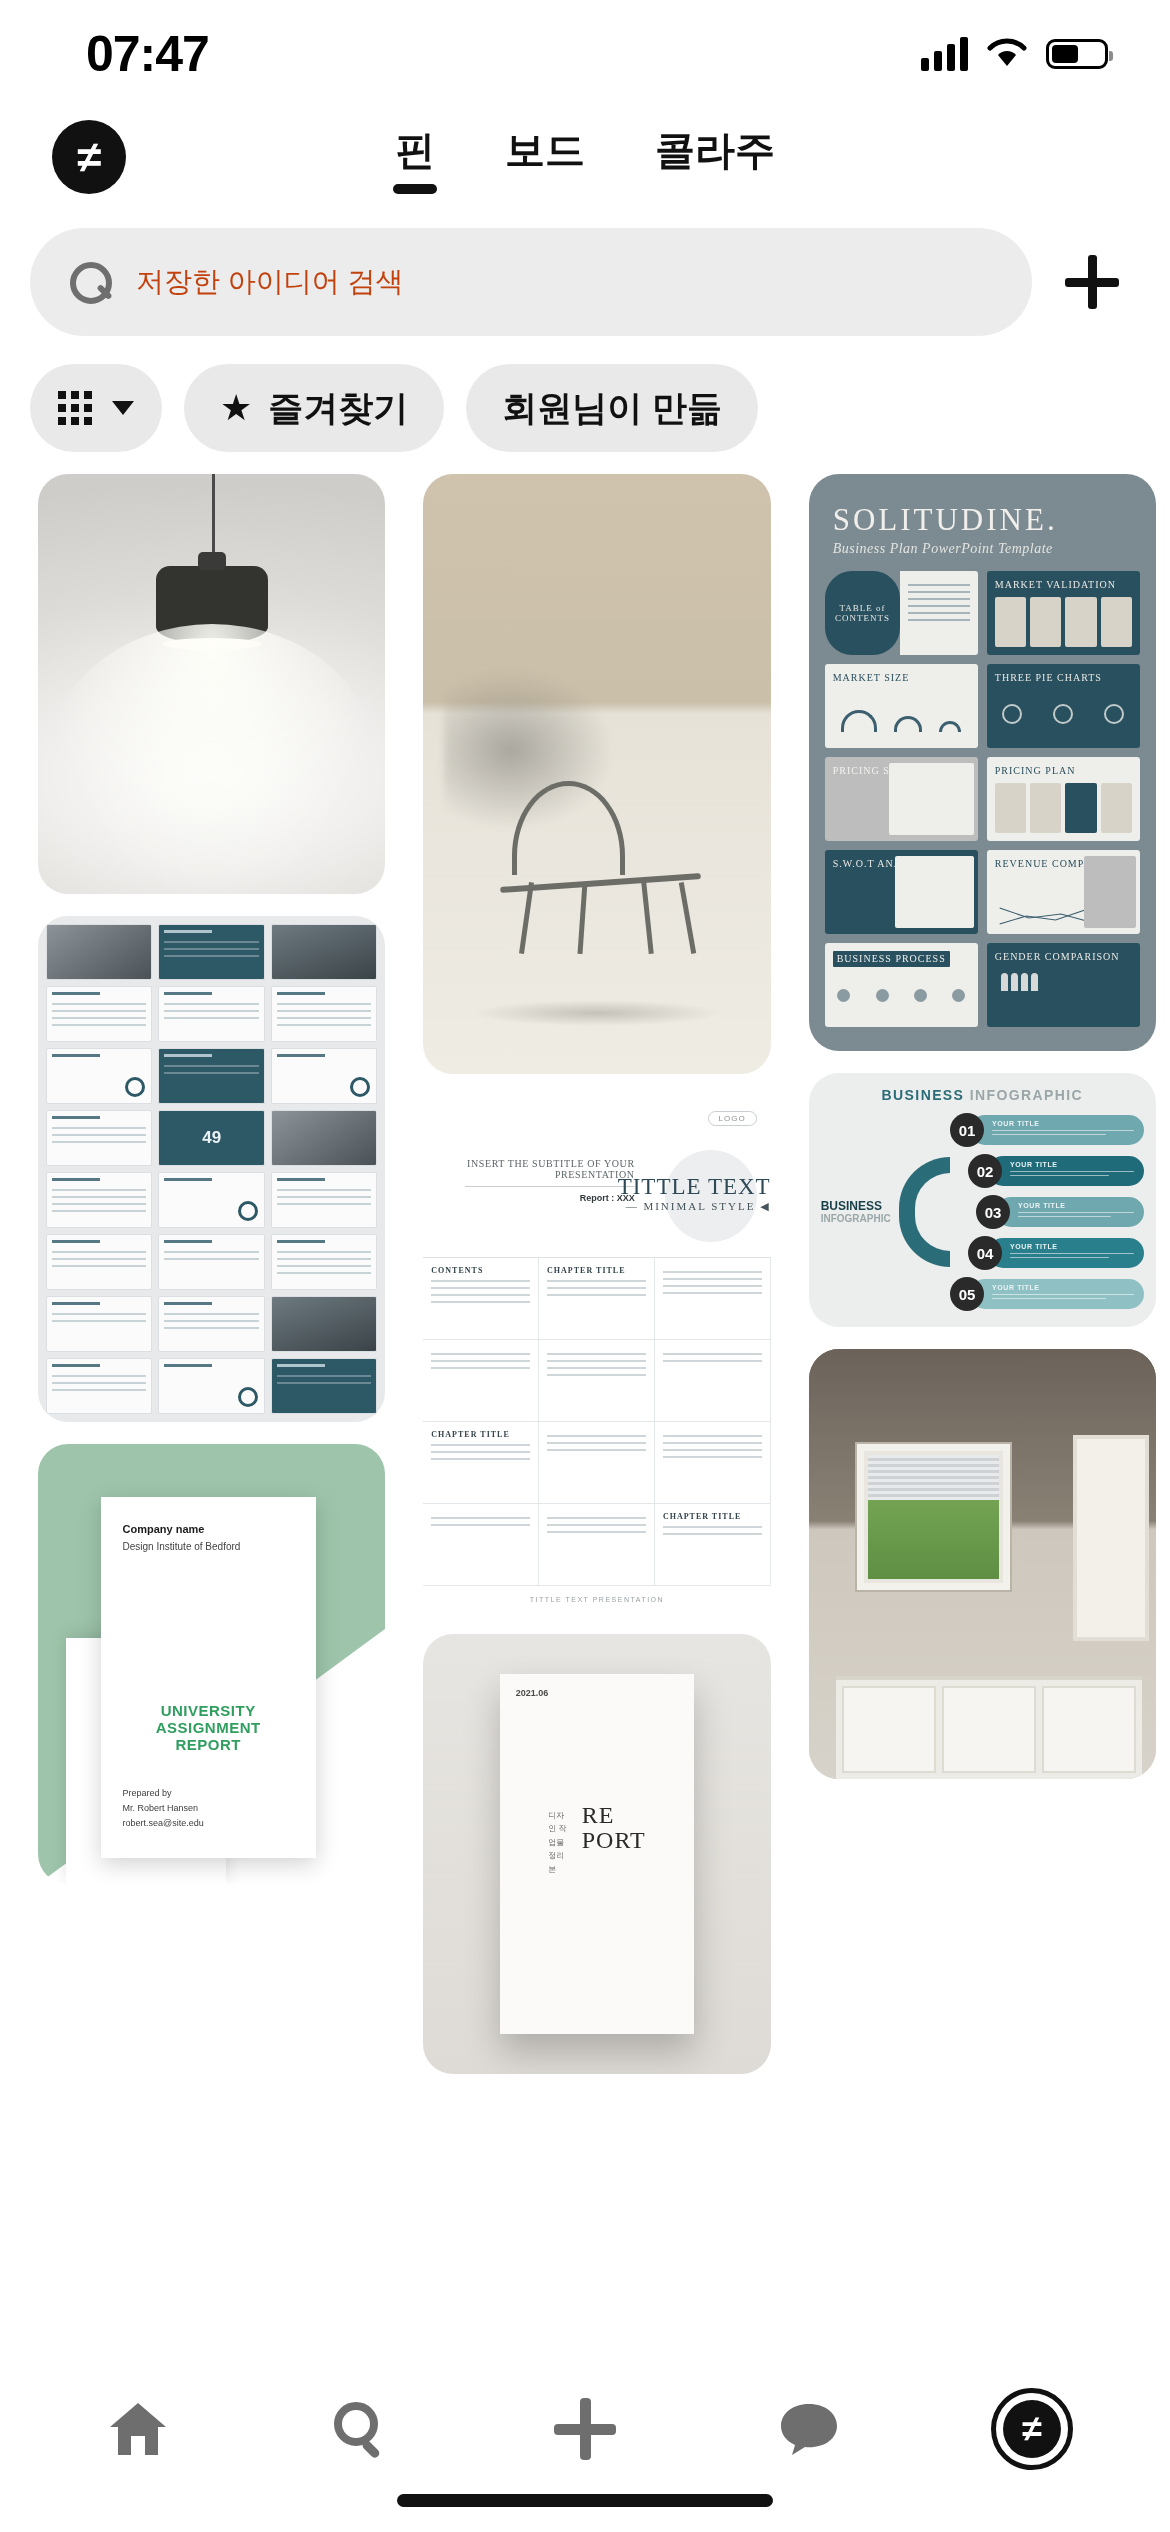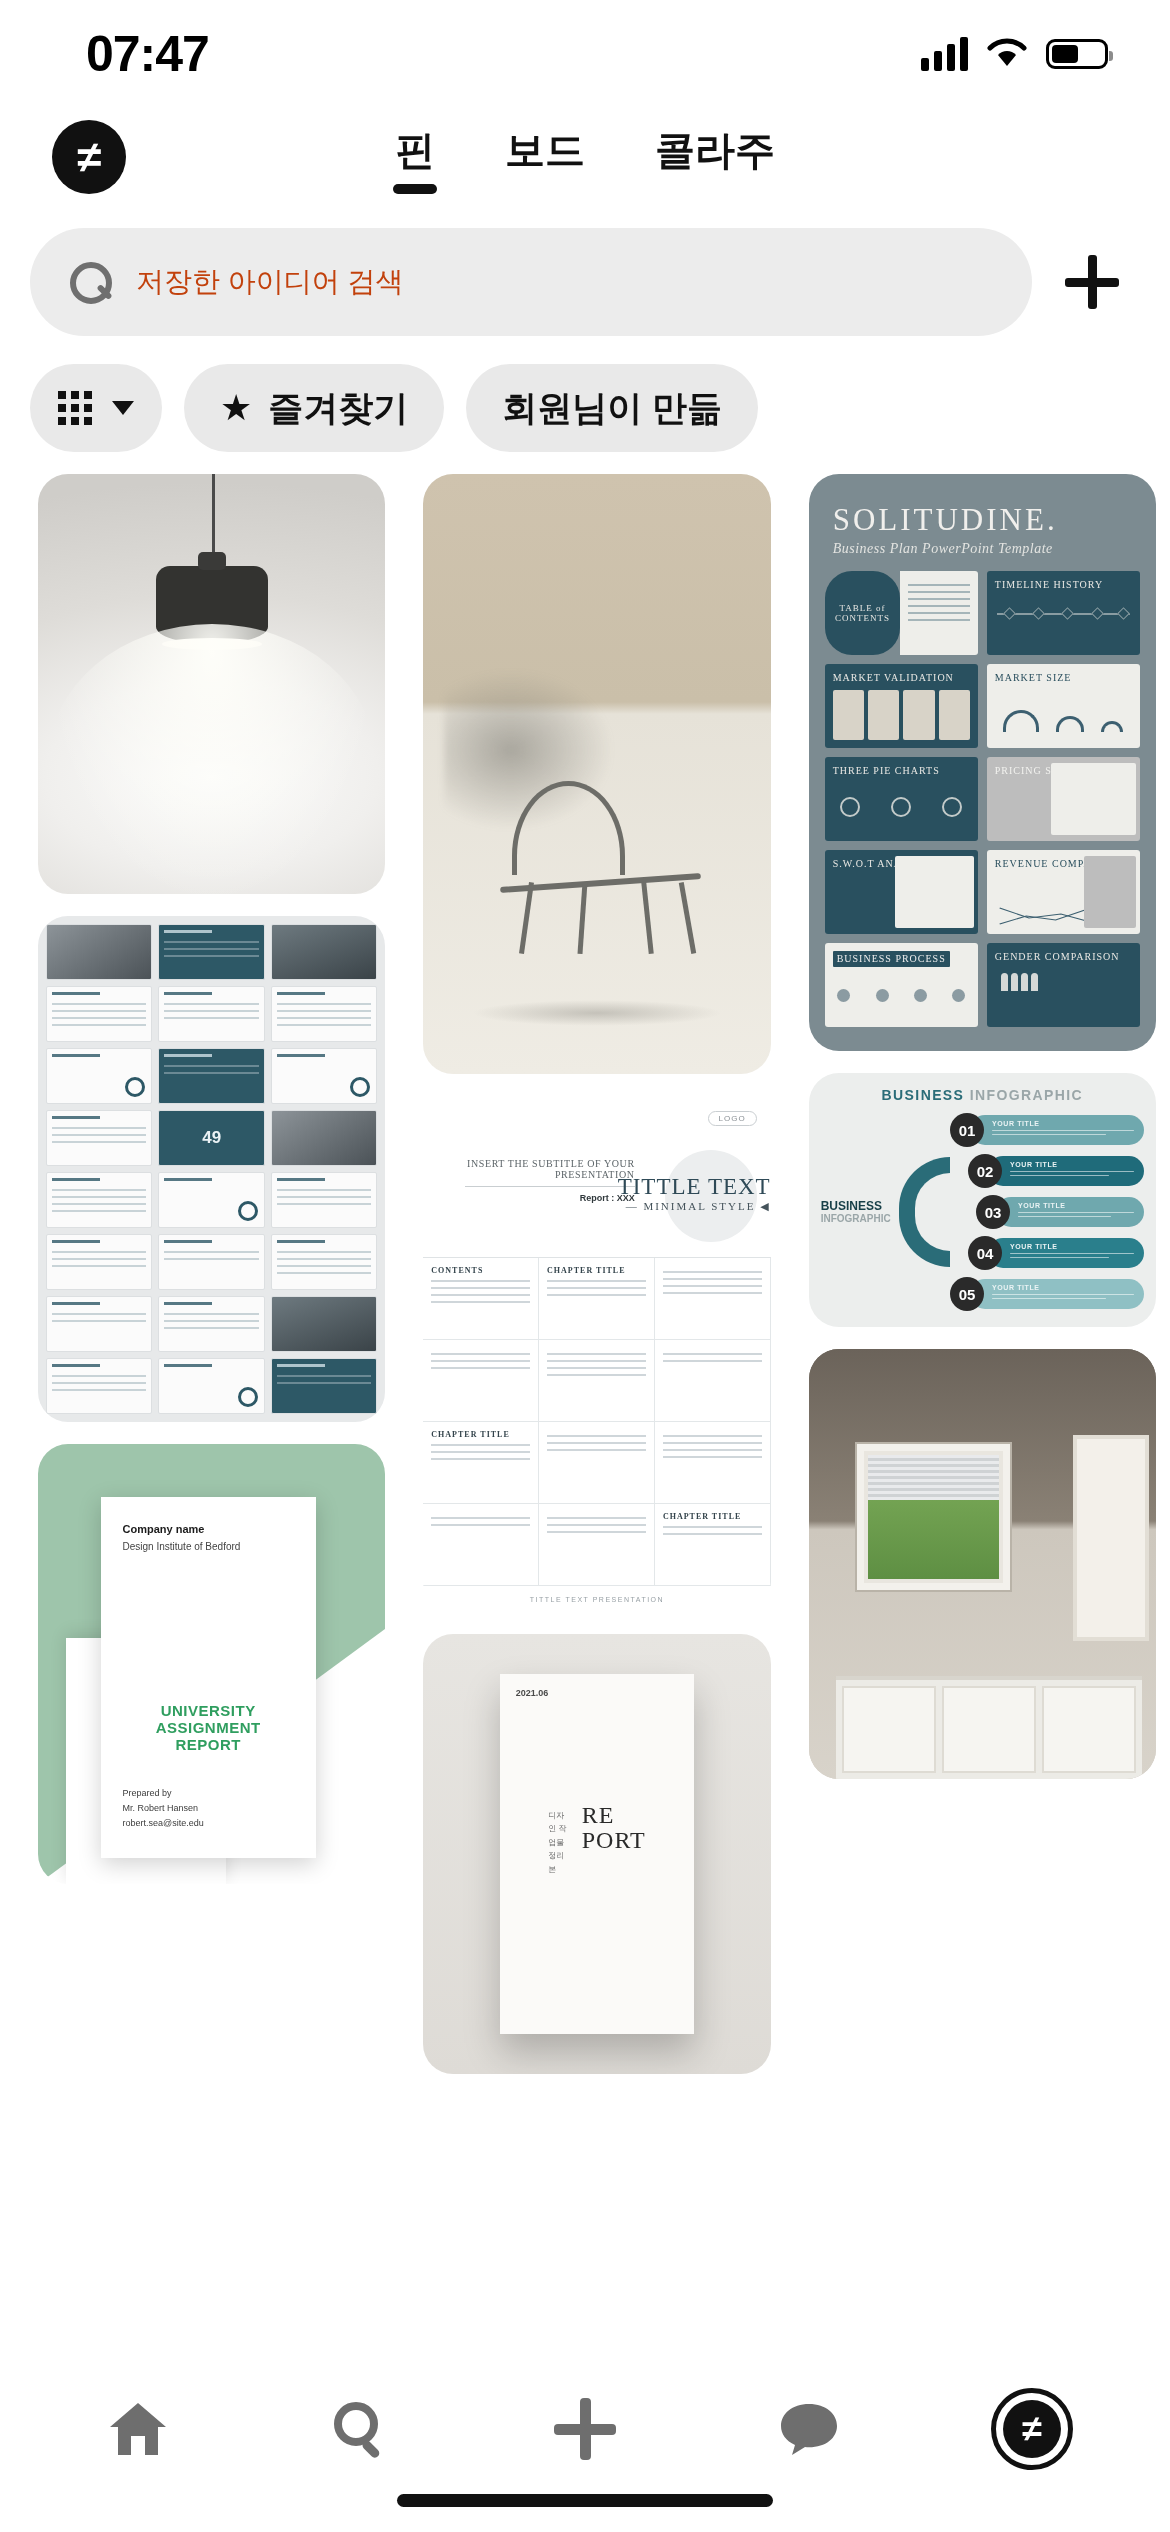--- a/index.html
+++ b/index.html
@@ -603,30 +603,20 @@
           <div class="right">
               <i></i>
               <i></i>
               <i></i>
               <i></i>
               <i></i>
               <i></i>
             </div>
         </div>
 
-        <div class="sl dark">
-          <span class="st">TIMELINE HISTORY</span>
-          <div class="sl-tl">
-            <i style="left:6%"></i>
-              <i style="left:28%"></i>
-              <i style="left:50%"></i>
-              <i style="left:72%"></i>
-              <i style="left:92%"></i>
-          </div>
-        </div>
 
         <div class="sl dark">
           <span class="st">MARKET VALIDATION</span>
           <div class="sl-cards">
               <span></span>
               <span></span>
               <span></span>
               <span></span>
             </div>
         </div>
@@ -647,20 +637,29 @@
               <span></span>
               <span></span>
             </div>
         </div>
 
         <div class="sl" style="background:#bdbdbd">
           <span class="st" style="color:#f2f2ef">PRICING STRATEGY</span>
           <div style="position:absolute;left:42%;right:4px;top:6px;bottom:6px;background:#eeeeea;border-radius:2px"></div>
         </div>
 
+        <div class="sl light">
+          <span class="st">PRICING PLAN</span>
+          <div class="sl-cards">
+              <span></span>
+              <span></span>
+              <span class="hl"></span>
+              <span></span>
+            </div>
+        </div>
 
         <div class="sl dark">
           <span class="st">S.W.O.T ANALYSIS</span>
           <div style="position:absolute;left:46%;right:4px;top:6px;bottom:6px;background:#eeeeea;border-radius:2px"></div>
         </div>
 
         <div class="sl light">
           <span class="st">REVENUE COMPARISON</span>
           <div class="sl-line">
             <svg viewBox="0 0 100 26" preserveAspectRatio="none">

